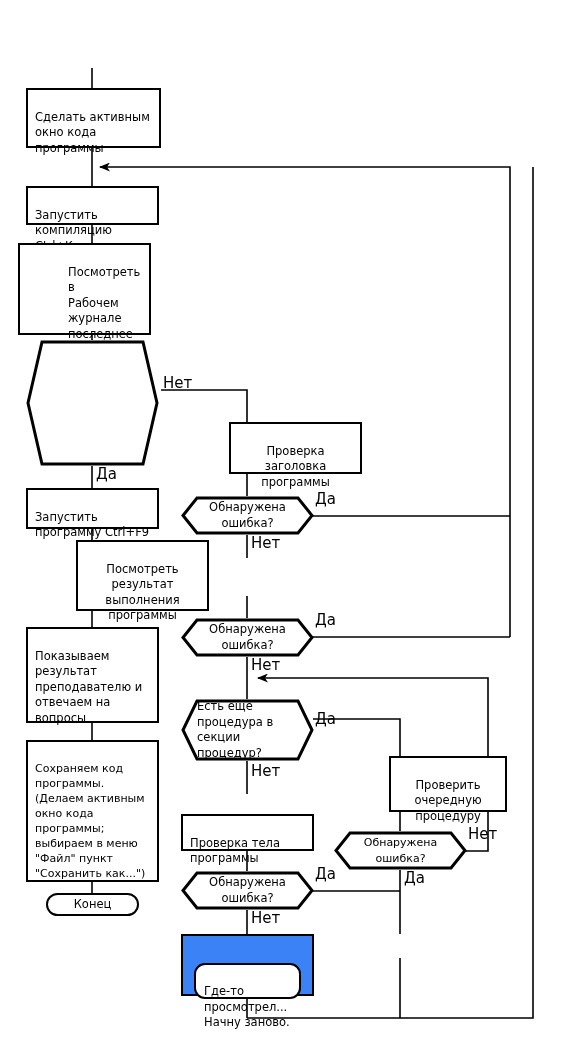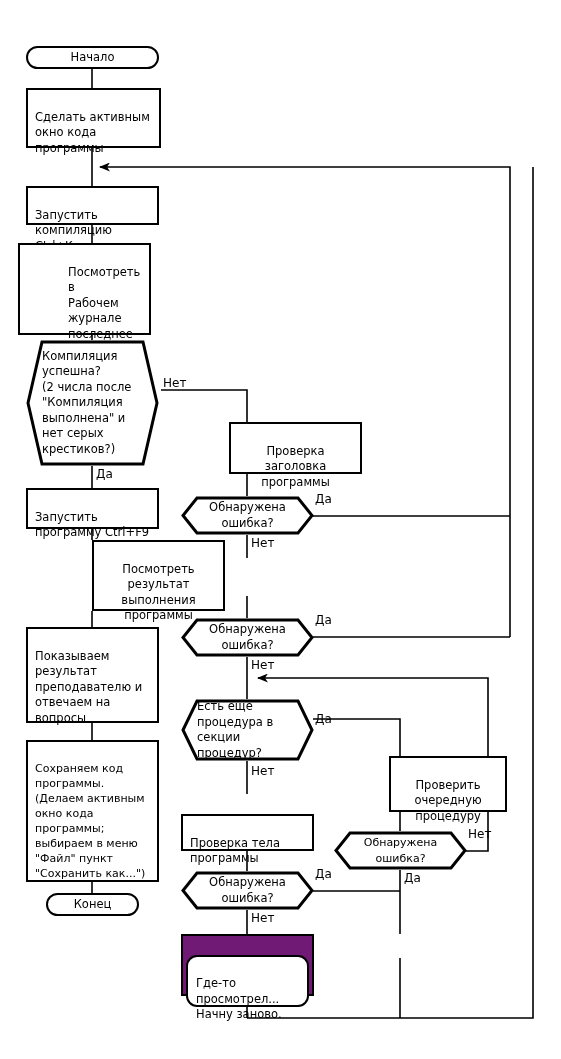--- a/index.html
+++ b/index.html
@@ -72,37 +72,37 @@
     padding: 0 16px;
     box-sizing: border-box;
     text-align: left;
   }
   .hex.center-label .hex-label {
     text-align: center;
   }
   
   .note-outer {
     border: 2px solid #000000;
-    background: #701a75;
-    padding: 3px;
+    background: #3b82f6;
+    padding: 11px;
   }
   .note-inner {
     border: 2px solid #000000;
     border-radius: 11px;
     background: #ffffff;
     width: 100%;
     height: 100%;
     box-sizing: border-box;
     padding: 4px 6px 4px 8px;
     text-align: left;
   }
   
   .edge-label {
     position: absolute;
-    font-size: 12px;
+    font-size: 15px;
     line-height: 13px;
     color: #000000;
     background: transparent;
     white-space: nowrap;
   }
 </style>
 </head>
 <body>
 
 <div id="flow-root">
@@ -168,23 +168,20 @@
       <line x1="400" y1="870" x2="400" y2="934"></line>
 
       <line x1="400" y1="958" x2="400" y2="1018"></line>
 
       <path d="M247,1018 L533,1018 L533,167"></path>
 
       <path d="M313,891 L400,891"></path>
     </g>
   </svg>
 
-  <div class="node term" style="left:26px; top:46px; width:133px; height:23px;">
-    <span>Начало</span>
-  </div>
 
   <div class="node proc" style="left:26px; top:88px; width:135px; height:60px;">
     <span>Сделать активным
 окно кода
 программы</span>
   </div>
 
   <div class="node proc" style="left:26px; top:186px; width:133px; height:39px;">
     <span>Запустить
 компиляцию Ctrl+K</span>
@@ -194,35 +191,28 @@
     <span>Посмотреть в
 Рабочем журнале
 последнее
 сообщение</span>
   </div>
 
   <div class="node hex" style="left:26px; top:340px; width:133px; height:126px;">
     <svg class="hex-shape" viewBox="0 0 133 126" preserveAspectRatio="none">
       <polygon points="16,2 117,2 131,63 117,124 16,124 2,63" fill="#ffffff" stroke="#000000" stroke-width="3" vector-effect="non-scaling-stroke"></polygon>
     </svg>
-    <span class="hex-label">Компиляция
-успешна?
-(2 числа после
-"Компиляция
-выполнена" и
-нет серых
-крестиков?)</span>
   </div>
 
   <div class="node proc" style="left:26px; top:488px; width:133px; height:41px;">
     <span>Запустить
 программу Ctrl+F9</span>
   </div>
 
-  <div class="node proc center" style="left:44px; top:540px; width:133px; height:71px;">
+  <div class="node proc center" style="left:28px; top:540px; width:133px; height:71px;">
     <span>Посмотреть
 результат
 выполнения
 программы</span>
   </div>
 
   <div class="node proc" style="left:26px; top:627px; width:133px; height:96px;">
     <span>Показываем
 результат
 преподавателю и

